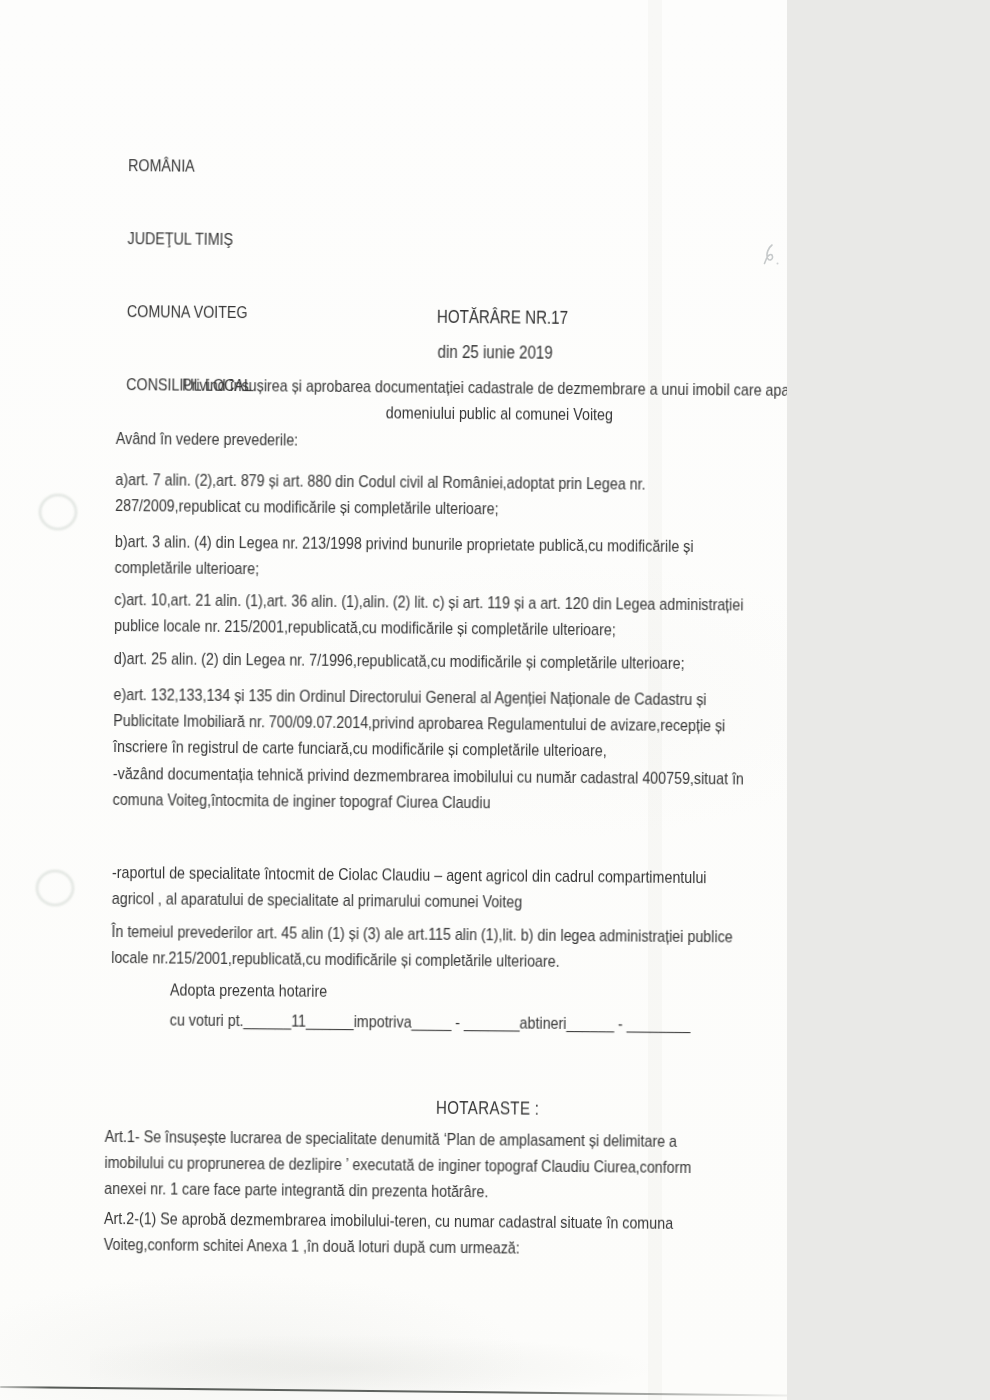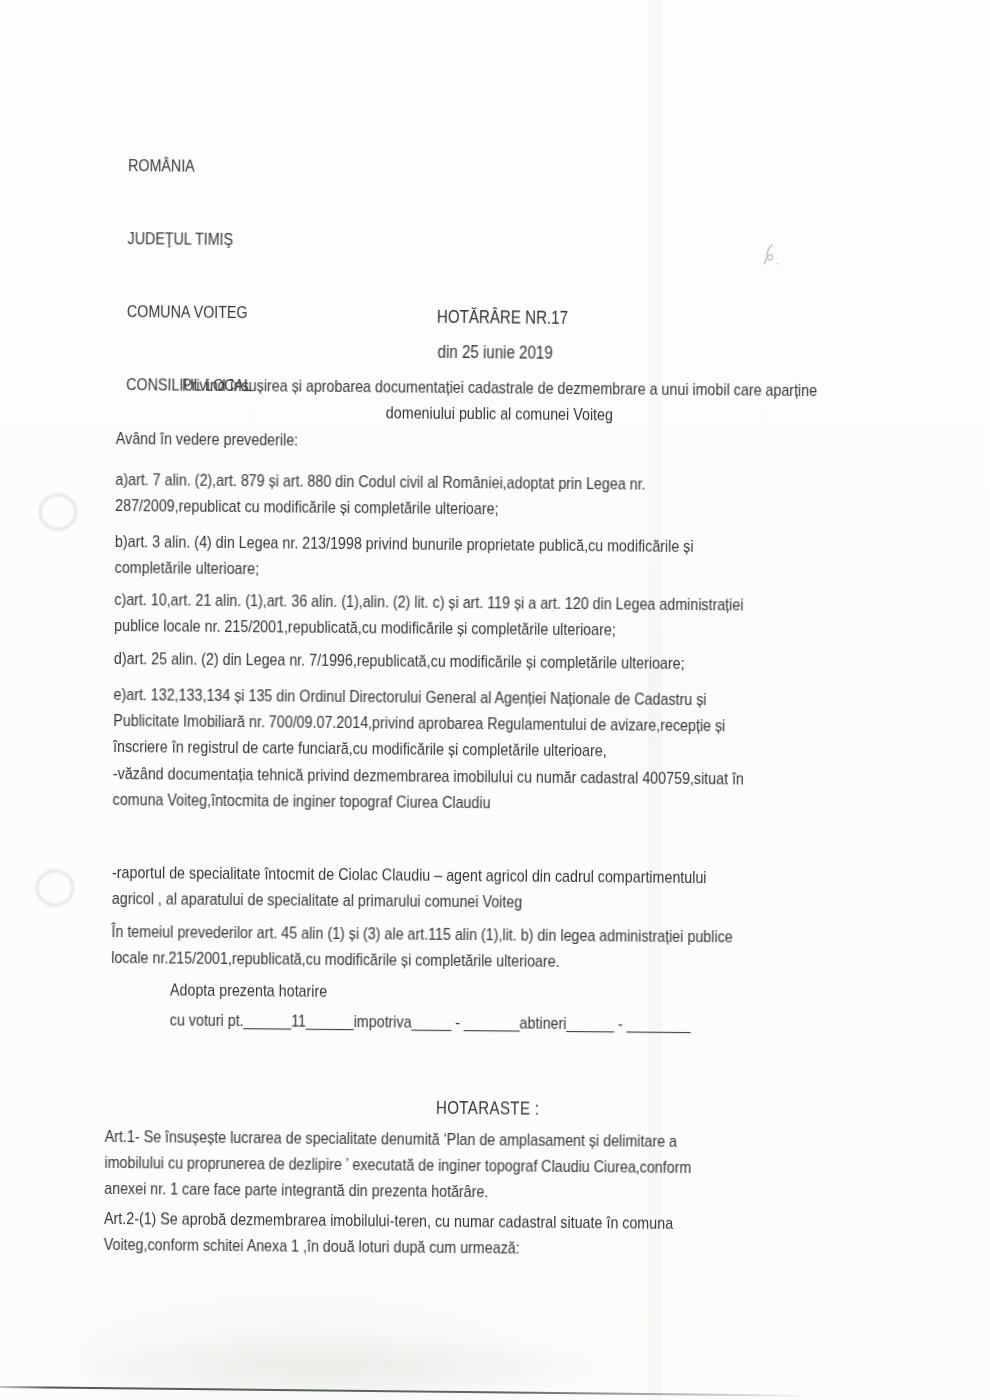--- a/index.html
+++ b/index.html
@@ -2,21 +2,21 @@
 <html><head>
 <meta charset="utf-8">
 <style>
   html,body{margin:0;padding:0;}
   body{
     width:990px;height:1400px;
     background:#e9e9e7;
     font-family:"Liberation Sans","DejaVu Sans",sans-serif;
   }
   .page{
-    position:relative;width:990px;height:1400px;overflow:hidden;
+    position:relative;width:787px;height:1400px;overflow:hidden;
     background:
       radial-gradient(ellipse 420px 120px at 30% 97%, rgba(176,178,170,0.10), transparent 70%),
       radial-gradient(ellipse 500px 200px at 70% 50%, rgba(220,220,214,0.08), transparent 70%),
       linear-gradient(#fdfdfc,#fcfcfa);
   }
   .doc{
     position:absolute;left:0;top:0;width:990px;height:1400px;
     transform:rotate(0.5deg);transform-origin:118px 300px;
     color:#383838;
     filter:blur(0.28px) contrast(1.03);

